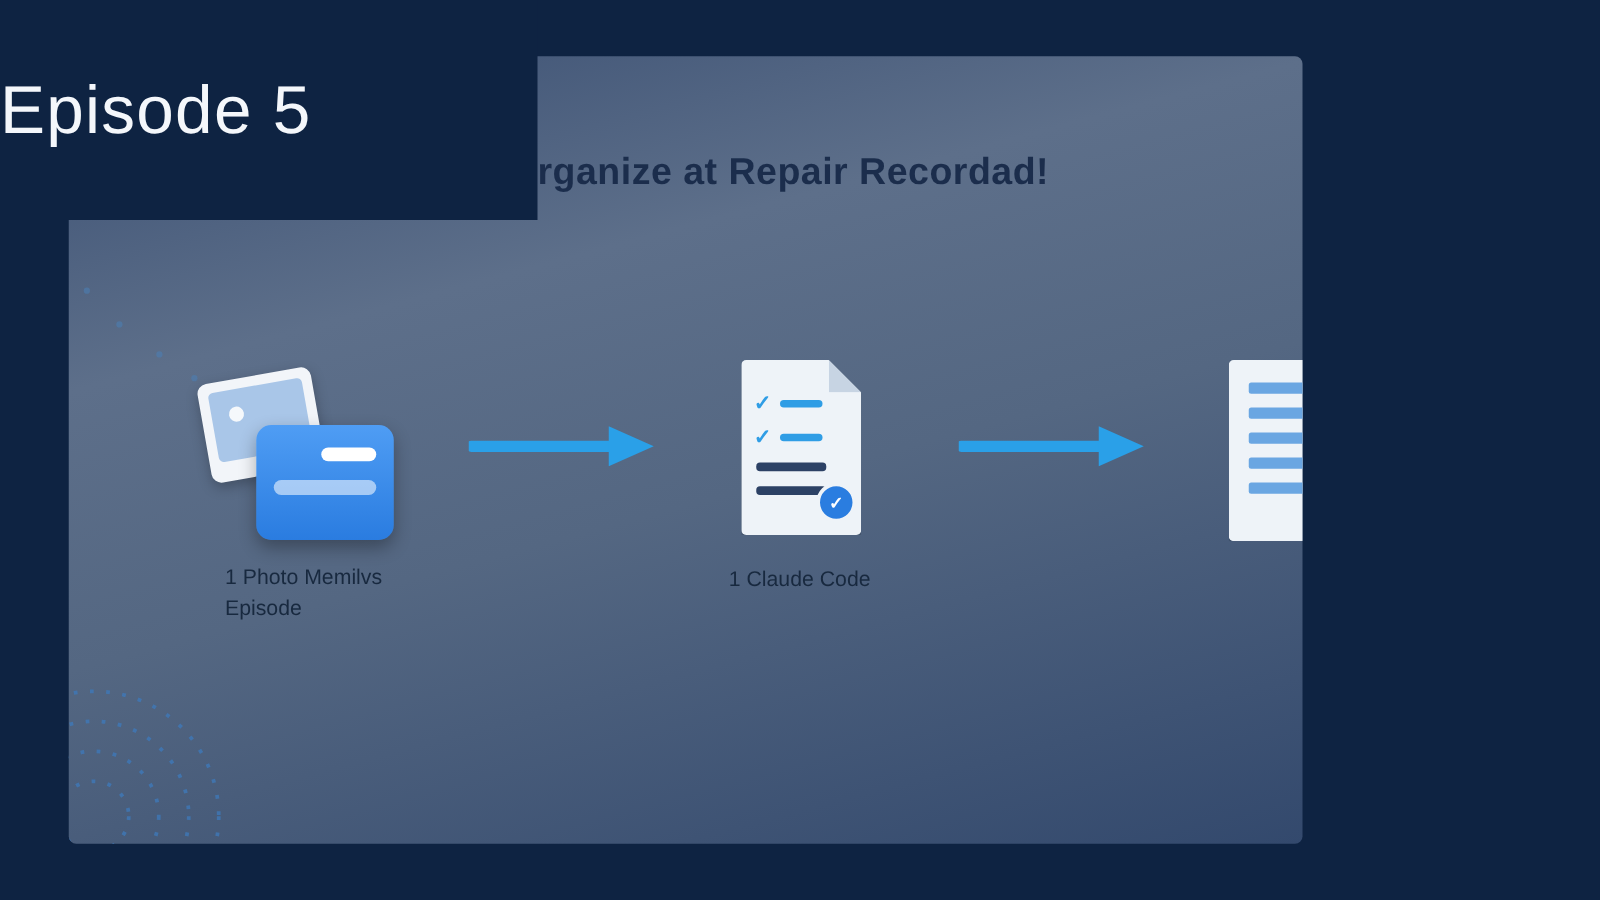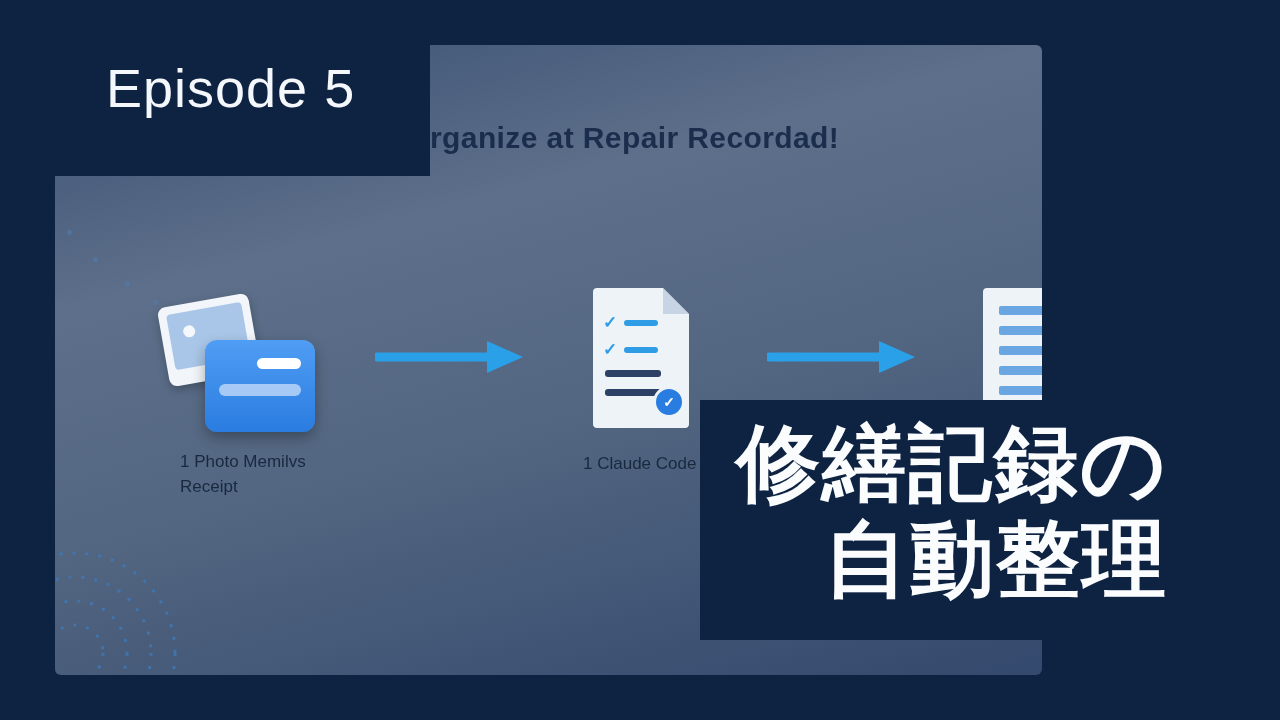--- a/index.html
+++ b/index.html
@@ -72,21 +72,21 @@
 
   .step-label{
     position:absolute;font-size:17px;font-weight:400;color:#18293f;line-height:1.45;
   }
   .label1{left:125px;top:405px;}
   .label2{left:508px;top:407px;white-space:nowrap;margin-left:20px;}
 
   
   .episode-box{
     position:absolute;left:0;top:0;width:430px;height:176px;background:#0e2342;
-    display:flex;align-items:center;box-sizing:border-box;padding-left:106px;text-align:center;
+    display:flex;align-items:center;box-sizing:border-box;text-align:center;
   }
   .episode-label{font-size:54px;font-weight:500;color:#f4f7fb;letter-spacing:1px;}
 
   .jp-box{
     position:absolute;left:700px;top:400px;width:492px;height:240px;background:#0e2342;
     box-sizing:border-box;padding:16px 24px 0 0;text-align:right;
   }
   .jp-line{
     font-family:"DejaVu Sans", sans-serif;
     font-size:84px;line-height:1.14;font-weight:600;color:#fbfcfe;letter-spacing:2px;
@@ -125,21 +125,21 @@
           <div class="photo-sun"></div>
         </div>
       </div>
       <div class="receipt-card">
         <div class="receipt-bar1"></div>
         <div class="receipt-bar2"></div>
       </div>
     </div>
     <div class="step-label label1">
       <span style="display:block">1 Photo Memilvs</span>
-      <span style="display:block">Receipt</span>
+      <span style="display:block">Episode</span>
     </div>
 
     <svg class="arrow arrow1" viewBox="0 0 150 40">
       <line x1="2" y1="20" x2="112" y2="20" stroke="#2aa0e8" stroke-width="9" stroke-linecap="round"></line>
       <polygon points="112,4 148,20 112,36" fill="#2aa0e8"></polygon>
     </svg>
 
     <div class="doc doc2">
       <div class="doc-fold"></div>
       <div class="doc-row" style="margin-top:26px;">
@@ -171,18 +171,14 @@
       <div class="blue-line"></div>
       <div class="blue-line"></div>
     </div>
 
   </div>
 
   <div class="episode-box">
     <span class="episode-label">Episode 5</span>
   </div>
 
-  <div class="jp-box">
-    <div class="jp-line">修繕記録の</div>
-    <div class="jp-line">自動整理</div>
-  </div>
 
 </div>
 
 </body></html>

